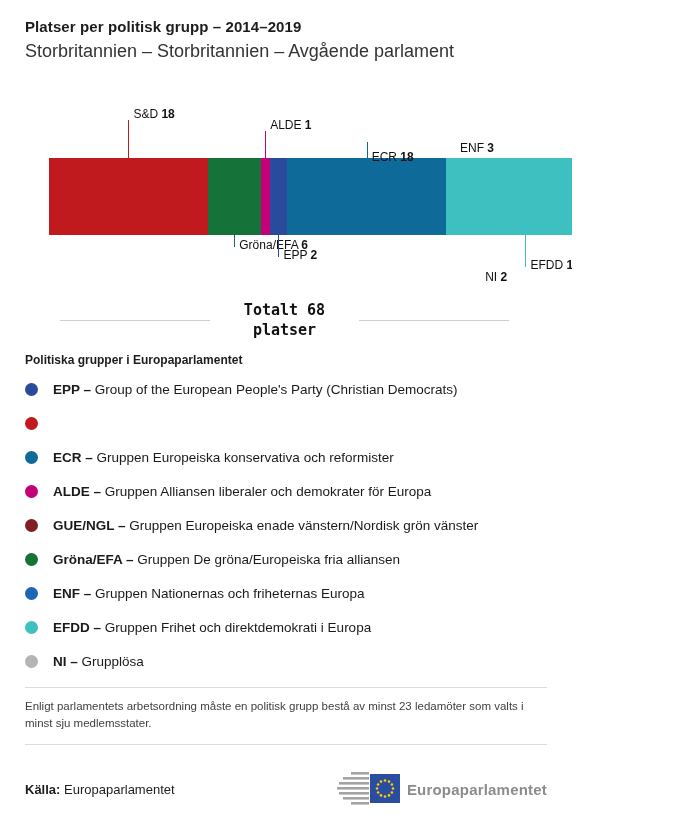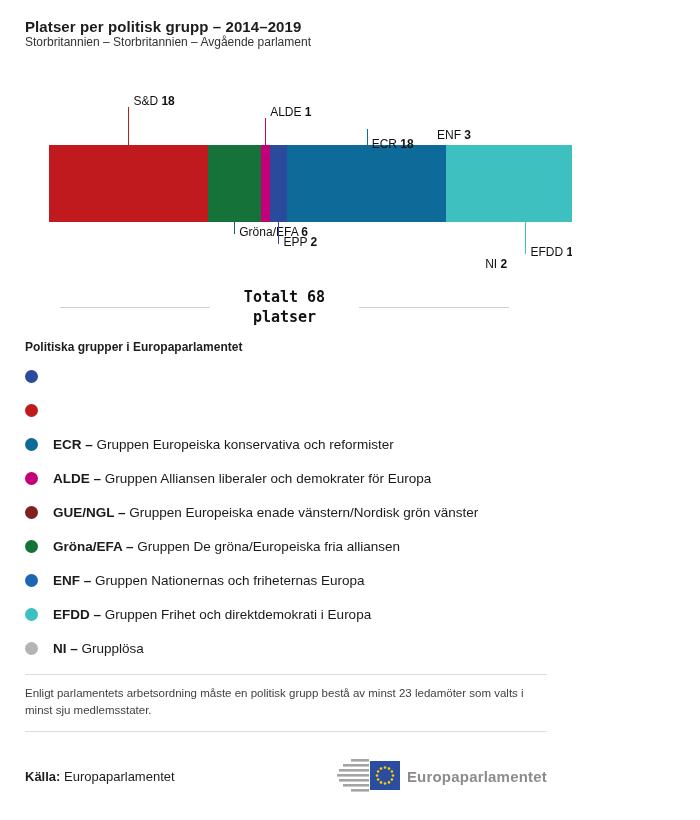--- a/index.html
+++ b/index.html
@@ -1,21 +1,21 @@
 <!DOCTYPE html>
 <html><head>
 <meta charset="utf-8">
 <style>
   html,body { margin:0; padding:0; background:#ffffff; }
   body { font-family:"Liberation Sans", sans-serif; color:#1d1d1b; }
   .page { position:relative; width:572px; height:820px; box-sizing:border-box;
           padding:18px 25px 0 25px; background:#fff; overflow:hidden; }
 
   .title { font-size:15px; font-weight:bold; letter-spacing:.1px; }
-  .subtitle { font-size:12px; color:#333; margin-top:0; }
+  .subtitle { font-size:18px; color:#333; margin-top:6px; }
 
   
   .chart { position:relative; height:192px; margin:33px -25px 0 -25px; }
   .seg { position:absolute; }
   .callout-line { position:absolute; width:1px; }
   .callout-label { position:absolute; font-size:12px; white-space:nowrap; color:#111; }
   .callout-label b { font-weight:bold; }
 
   
   .total-row { display:flex; align-items:center; margin:14px 38px 0 35px; }
@@ -63,39 +63,40 @@
       <div class="callout-line" style="left: 278.412px; top: 140px; height: 22px; background: rgb(42, 74, 156);"></div>
       <div class="callout-label" style="top: 153px; left: 283.412px;"><span>EPP </span><b>2</b></div>
       <div class="seg" style="left: 287.235px; top: 63px; width: 158.824px; height: 77px; background: rgb(14, 106, 152);"></div>
       <div class="callout-line" style="left: 366.647px; top: 47px; height: 16px; background: rgb(14, 106, 152);"></div>
       <div class="callout-label" style="top: 24px; left: 371.647px; margin-top: 31px;"><span>ECR </span><b>18</b></div>
       <div class="seg" style="left: 446.059px; top: 63px; width: 158.824px; height: 77px; background: rgb(62, 192, 193);"></div>
       <div class="callout-line" style="left: 525.471px; top: 140px; height: 32px; background: rgb(62, 192, 193);"></div>
       <div class="callout-label" style="top: 163px; left: 530.471px;"><span>EFDD </span><b>18</b></div>
       <div class="seg" style="left: 604.882px; top: 63px; width: 26.4706px; height: 77px; background: rgb(28, 102, 182);"></div>
       <div class="callout-line" style="left: 618.118px; top: 59px; height: 4px; background: rgb(28, 102, 182);"></div>
-      <div class="callout-label" style="top: 46px; right: 101px; margin-left: 19px;"><span>ENF </span><b>3</b></div>
+      <div class="callout-label" style="top: 46px; right: 78px; margin-left: 19px;"><span>ENF </span><b>3</b></div>
       <div class="seg" style="left: 631.353px; top: 63px; width: 17.6471px; height: 77px; background: rgb(180, 180, 180);"></div>
       <div class="callout-line" style="left: 640.176px; top: 140px; height: 42px; background: rgb(180, 180, 180);"></div>
       <div class="callout-label" style="top: 175px; right: 64.8235px;"><span>NI </span><b>2</b></div>
     </div>
 
   <div class="total-row">
     <div class="total-rule"></div>
     <div class="total-text">
       <div>Totalt 68</div>
       <div>platser</div>
     </div>
     <div class="total-rule"></div>
   </div>
 
   <div class="legend-heading">Politiska grupper i Europaparlamentet</div>
   <div class="legend">
       <div class="legend-item">
         <span class="swatch" style="background: rgb(42, 74, 156);"></span>
+        <span class="legend-text"><b>EPP – </b><span>Group of the European People's Party (Christian Democrats)</span></span>
       </div>
       <div class="legend-item">
         <span class="swatch" style="background: rgb(192, 26, 31);"></span>
       </div>
       <div class="legend-item">
         <span class="swatch" style="background: rgb(14, 106, 152);"></span>
         <span class="legend-text"><b>ECR – </b><span>Gruppen Europeiska konservativa och reformister</span></span>
       </div>
       <div class="legend-item">
         <span class="swatch" style="background: rgb(196, 0, 120);"></span>

